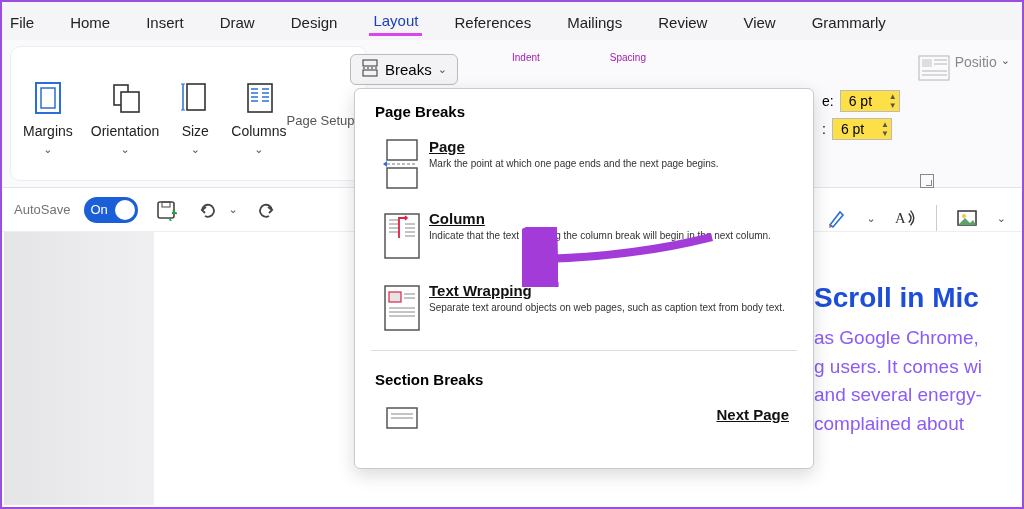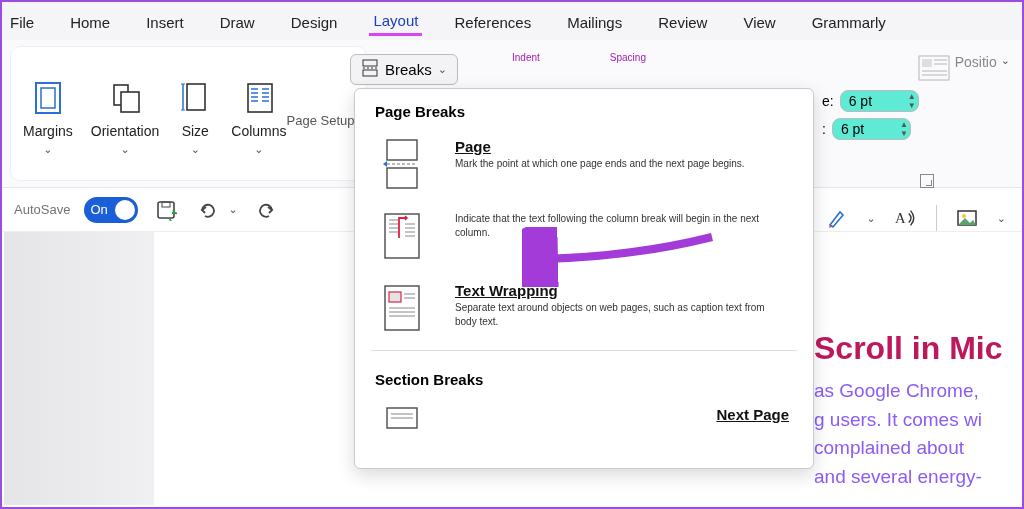--- a/index.html
+++ b/index.html
@@ -81,25 +81,25 @@
     left: 510px;
     top: 12px;
     font-size: 10px;
     color: #a21caf;
     display: flex;
     gap: 70px;
   }
   .spin-row { display: flex; align-items: center; gap: 6px; font-size: 14px; }
   .spin-box {
     border: 1px solid #bbb;
-    border-radius: 8px;
-    background: #5eead4;
+    border-radius: 0;
+    background: #fde047;
     padding: 2px 20px 2px 8px;
     position: relative;
-    width: 79px;
+    width: 60px;
   }
   .spin-box .arrows {
     position: absolute;
     right: 2px; top: 0; bottom: 0;
     display: flex; flex-direction: column;
     justify-content: center;
     font-size: 8px; color: #555;
   }
 
   .launcher-icon {
@@ -169,21 +169,21 @@
     z-index: 50;
     padding-bottom: 10px;
   }
   .dd-section-title {
     font-weight: 700;
     font-size: 15px;
     padding: 14px 20px 8px;
   }
   .dd-item {
     display: flex;
-    gap: 30px;
+    gap: 4px;
     padding: 10px 24px;
     cursor: pointer;
   }
   .dd-icon { width: 46px; height: 52px; flex:0 0 46px; }
   .dd-icon svg { width:100%; height:100%; }
   .dd-text .t { font-weight: 600; font-size: 15px; color:#111; }
   .dd-text .d { font-size: 10px; color:#333; margin-top:2px; line-height:1.35; }
   .dd-divider { height:1px; background:#ddd; margin:6px 16px; }
 
   
@@ -194,21 +194,21 @@
     pointer-events:none;
   }
 
   
   .doc-peek {
     position:absolute;
     left:812px; top:280px;
     right:2px;
     font-family: 'Segoe UI', sans-serif;
   }
-  .doc-title { color:#be185d; font-weight:700; font-size:32px; white-space:nowrap;margin-top:48px; }
+  .doc-title { color:#1d4ed8; font-weight:700; font-size:28px; white-space:nowrap; }
   .doc-body { font-size:19px; color:#8b5cf6; line-height:1.5; margin-top:10px; white-space:nowrap; }
   .page-bg {
     position:absolute; left:2px; top:230px; width:150px; bottom:2px;
     background:linear-gradient(to right,#e5e5e8,#f0f0f2);
   }
 </style>
 </head>
 <body>
 
 <div class="ribbon-tabs">
@@ -417,20 +417,21 @@
           <line x1="10" y1="22" x2="20" y2="22" stroke="#888"></line>
       <polyline points="20,28 20,8 28,8" fill="none" stroke="#d24" stroke-width="1.8"></polyline>
           <polyline points="26,6 28,8 26,10" fill="none" stroke="#d24" stroke-width="1.5"></polyline>
       <line x1="26" y1="14" x2="36" y2="14" stroke="#888"></line>
           <line x1="26" y1="18" x2="36" y2="18" stroke="#888"></line>
           <line x1="26" y1="22" x2="36" y2="22" stroke="#888"></line>
           <line x1="26" y1="26" x2="36" y2="26" stroke="#888"></line>
         </svg>
     </div>
     <div class="dd-text">
+      <div class="t"><span style="text-decoration:underline">Column</span></div>
       <div class="d">Indicate that the text following the column break will begin in the next column.</div>
     </div>
   </div>
 
   <div class="dd-item">
     <div class="dd-icon">
       <svg viewBox="0 0 46 52">
           <rect x="6" y="4" width="34" height="44" fill="none" stroke="#555" stroke-width="1.5"></rect>
       <rect x="10" y="10" width="12" height="10" fill="#e4e4e4" stroke="#d24" stroke-width="1.2"></rect>
       <line x1="25" y1="12" x2="36" y2="12" stroke="#888"></line>
@@ -472,16 +473,16 @@
   <path d="M190 10 Q110 30 20 32" stroke="#a23bd8" stroke-width="8" fill="none" marker-end="url(#ah)"></path>
 </svg>
 
 <div class="page-bg"></div>
 
 <div class="doc-peek">
   <div class="doc-title">Scroll in Mic</div>
   <div class="doc-body">
     <div>as Google Chrome,</div>
     <div>g users. It comes wi</div>
+    <div>and several energy-</div>
     <div>complained about</div>
-    <div>and several energy-</div>
   </div>
 </div>
 
 </body></html>

